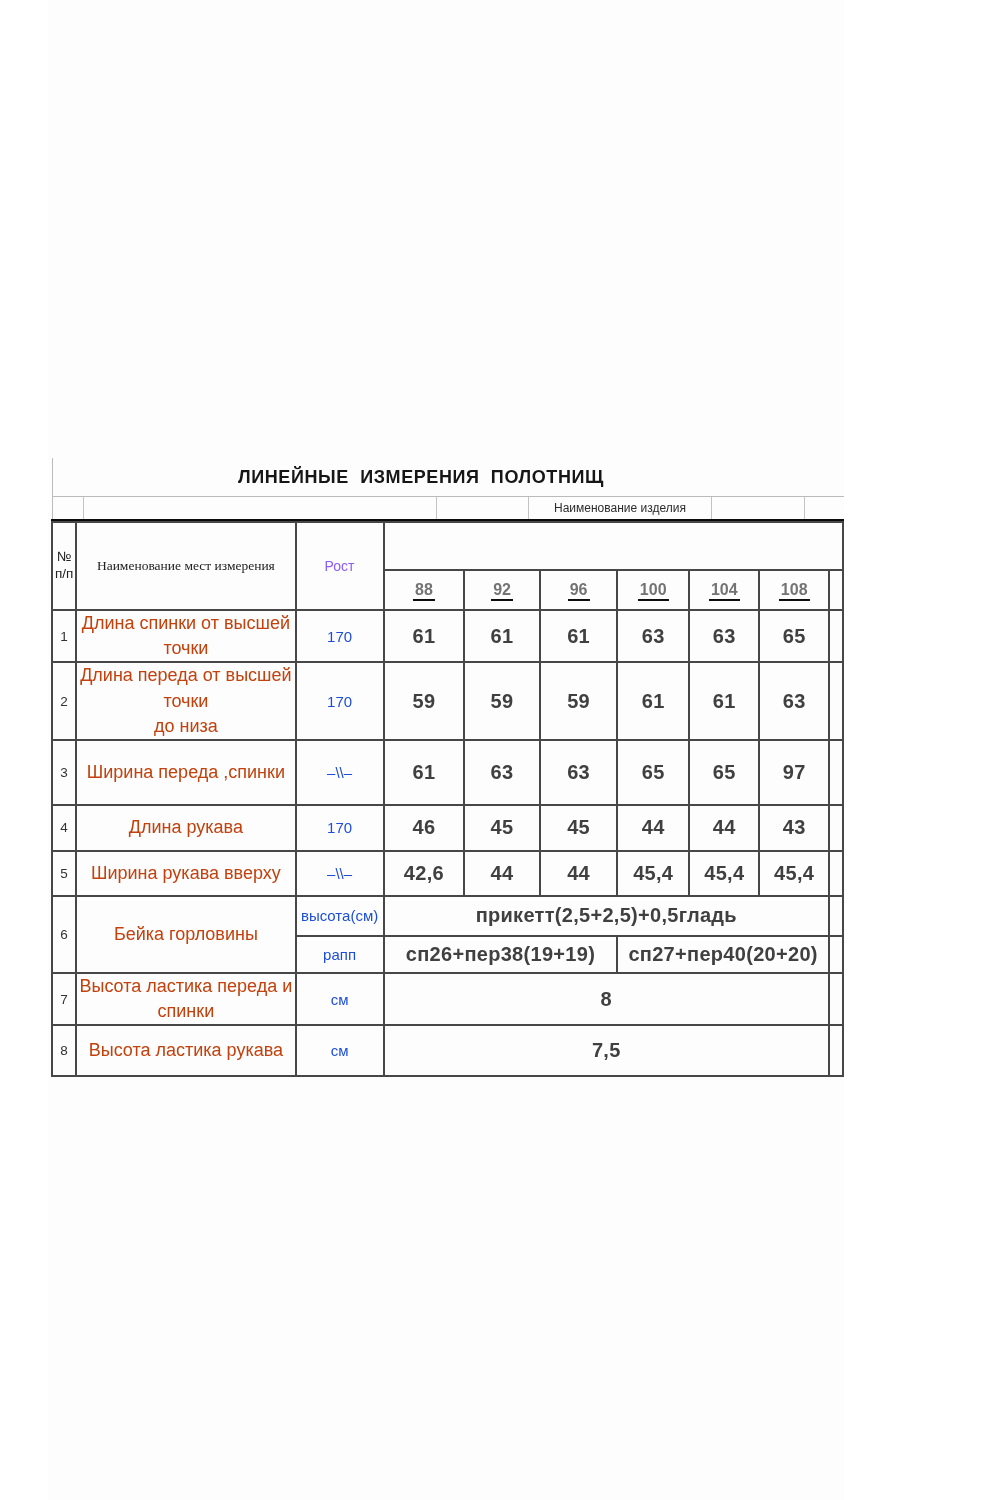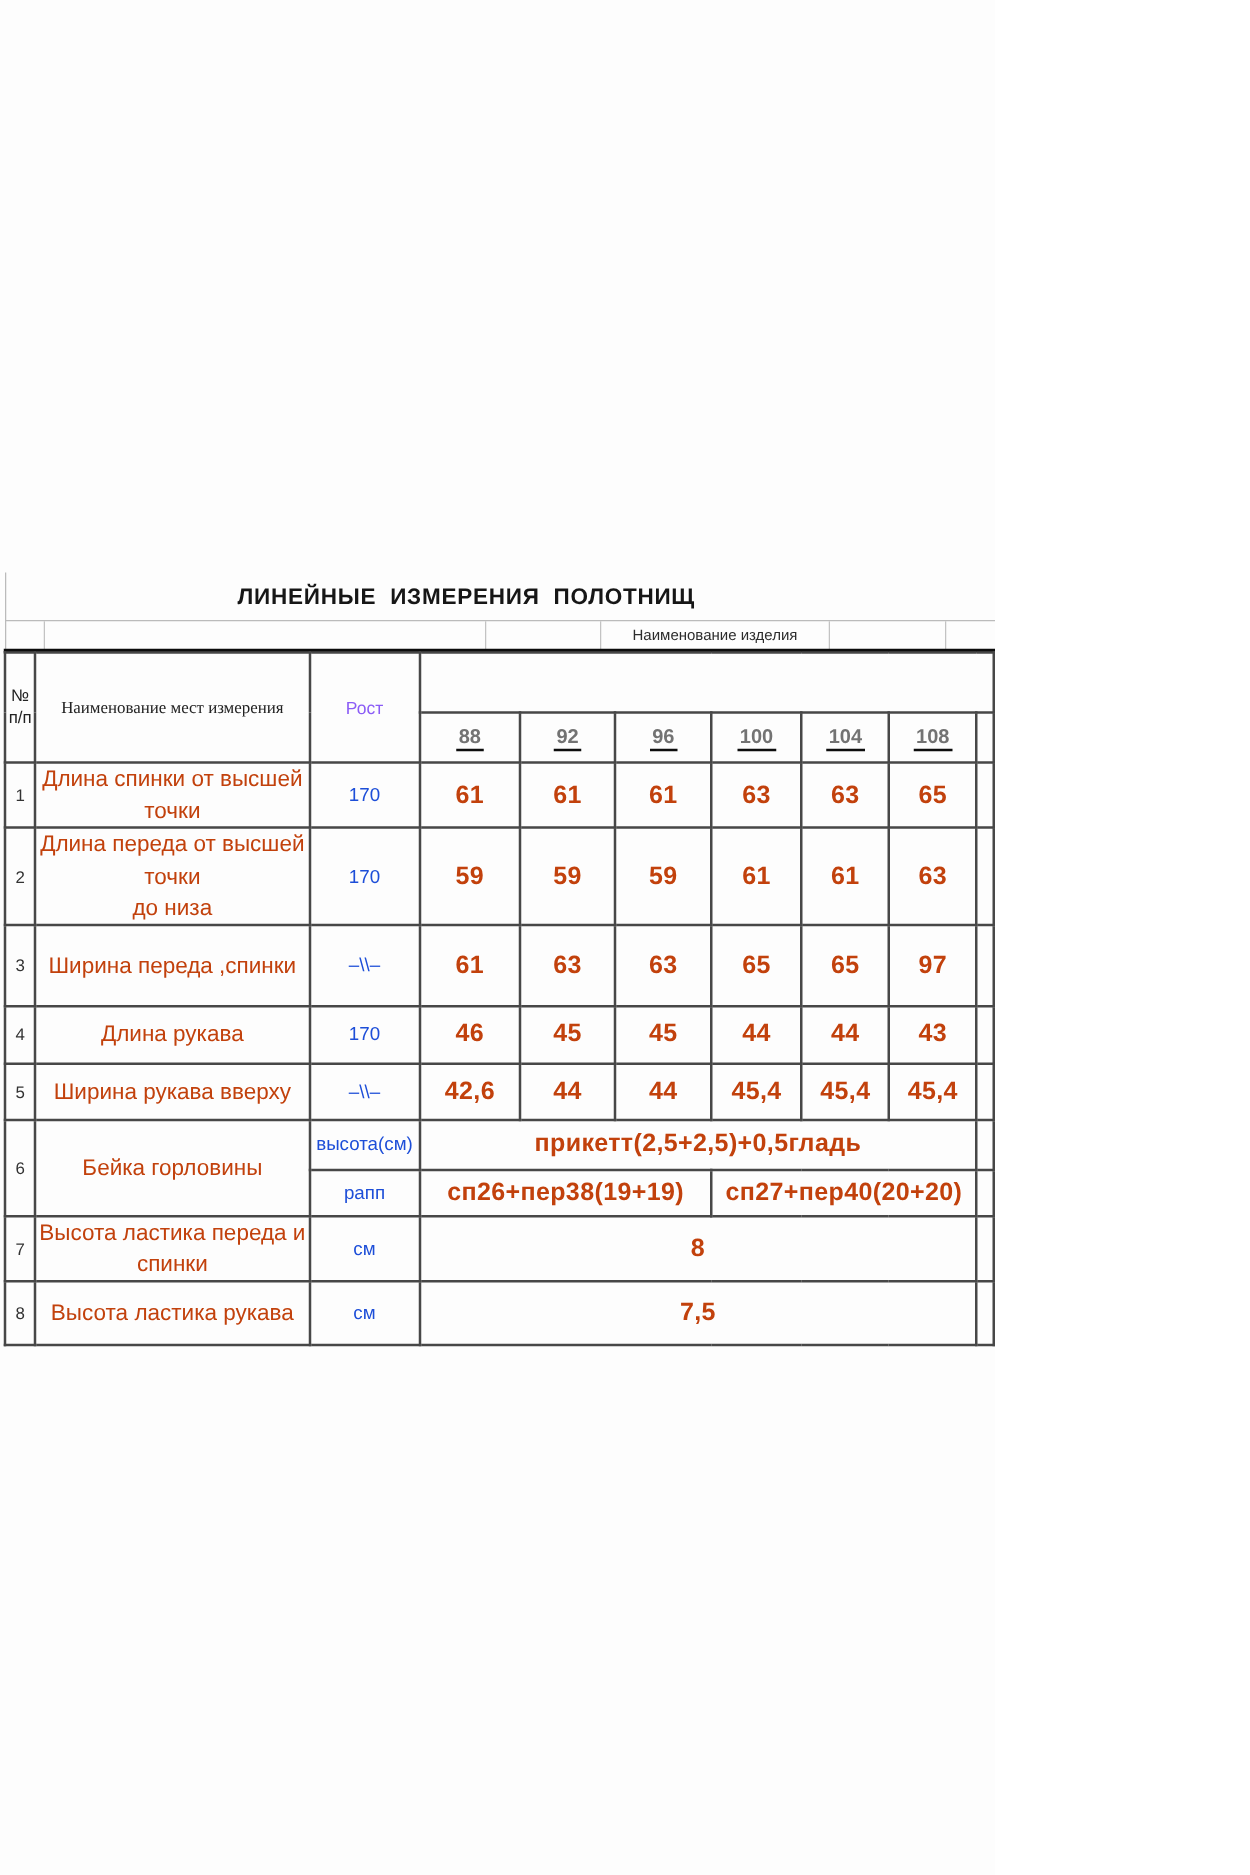--- a/index.html
+++ b/index.html
@@ -1,19 +1,19 @@
 <!DOCTYPE html>
 <html><head>
 <meta charset="utf-8">
 <style>
   html,body { margin:0; padding:0; background:#ffffff; }
   .screen {
     position:relative; width:796px; height:1500px;
     background:#fdfdfd; overflow:hidden;
-    font-family:"Liberation Sans", sans-serif; color:#111;
+    font-family:"Liberation Sans", sans-serif; color:#111;margin-left:48px;
   }
   
   .title-left {
     position:absolute; left:190px; top:467px;
     font-size:18px; font-weight:bold; letter-spacing:0.6px;
     white-space:pre; color:#161616;
   }
   .title-right {
     position:absolute; left:626px; top:464px;
     font-size:21px; font-weight:bold; letter-spacing:0.2px;
@@ -47,21 +47,21 @@
   .h-rost  { font-size:14px;   font-weight:normal; color:#8b5cf6; }
   .h-empty { border-bottom:2px solid #474747; }
   .c-size  { font-size:16px; font-weight:bold; color:#737373; }
   .c-size .u { border-bottom:2px solid #0d0d0d; padding:0 2px 1px 2px; }
   .c-num   { font-size:13.5px; color:#333; }
   .c-name  {
     font-size:18px; text-align:left; padding:2px 2px 2px 4px;
     white-space:pre-line; color:#c2410c; line-height:1.4;
   }
   .c-rost  { font-size:15px; color:#1d4ed8; }
-  .c-val   { font-size:20px; font-weight:bold; color:#c2410c; letter-spacing:0.3px; }
+  .c-val   { font-size:20px; font-weight:bold; color:#404040; letter-spacing:0.3px; }
   .c-cut   { background:#fdfdfd; }
 </style>
 </head>
 <body>
 
 <div class="screen">
 
   <div class="pre-vline"></div>
   <div class="pre-hline"></div>
 

